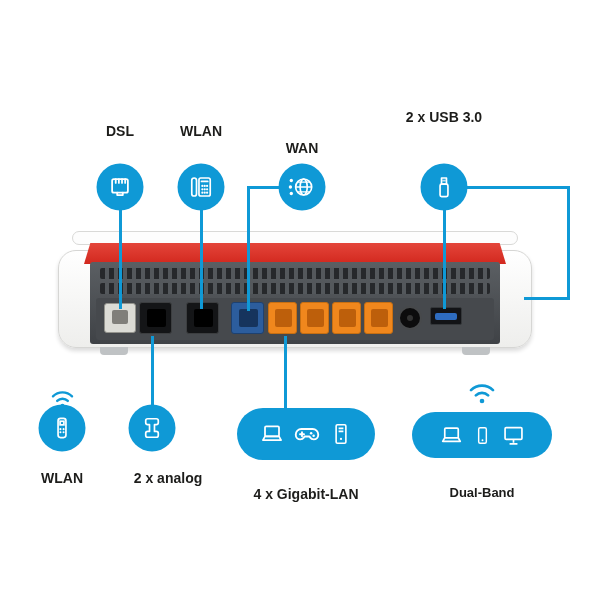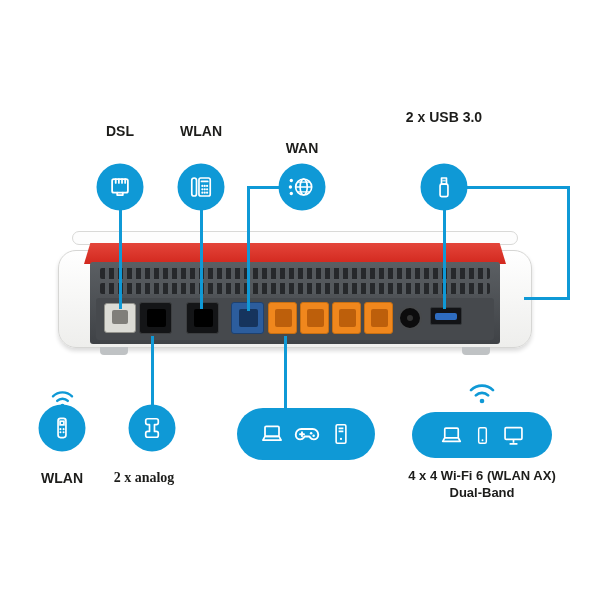--- a/index.html
+++ b/index.html
@@ -238,17 +238,17 @@
     </svg>
     <svg viewBox="0 0 24 24" width="27" height="27">
       <g fill="none" stroke="#fff" stroke-width="1.5" stroke-linejoin="round">
         <rect x="4.5" y="5" width="15" height="10.5" rx="1"></rect>
         <path d="M12 15.5v3 M8.5 19.5h7"></path>
       </g>
     </svg>
   </div>
 
   <div class="label" style="left:62px;top:470px;">WLAN</div>
-  <div class="label" style="left:144px;top:470px;font-family:Liberation Serif, serif;">2 x analog</div>
-  <div class="label small" style="left:482px;top:468px;">4 x 4 Wi-Fi 6 (WLAN AX)</div>
+  <div class="label" style="left:168px;top:470px;">2 x analog</div>
+  <div class="label" style="left:306px;top:486px;">4 x Gigabit-LAN</div>
   <div class="label small" style="left:482px;top:485px;">Dual-Band</div>
 
 </div>
 
 </body></html>

